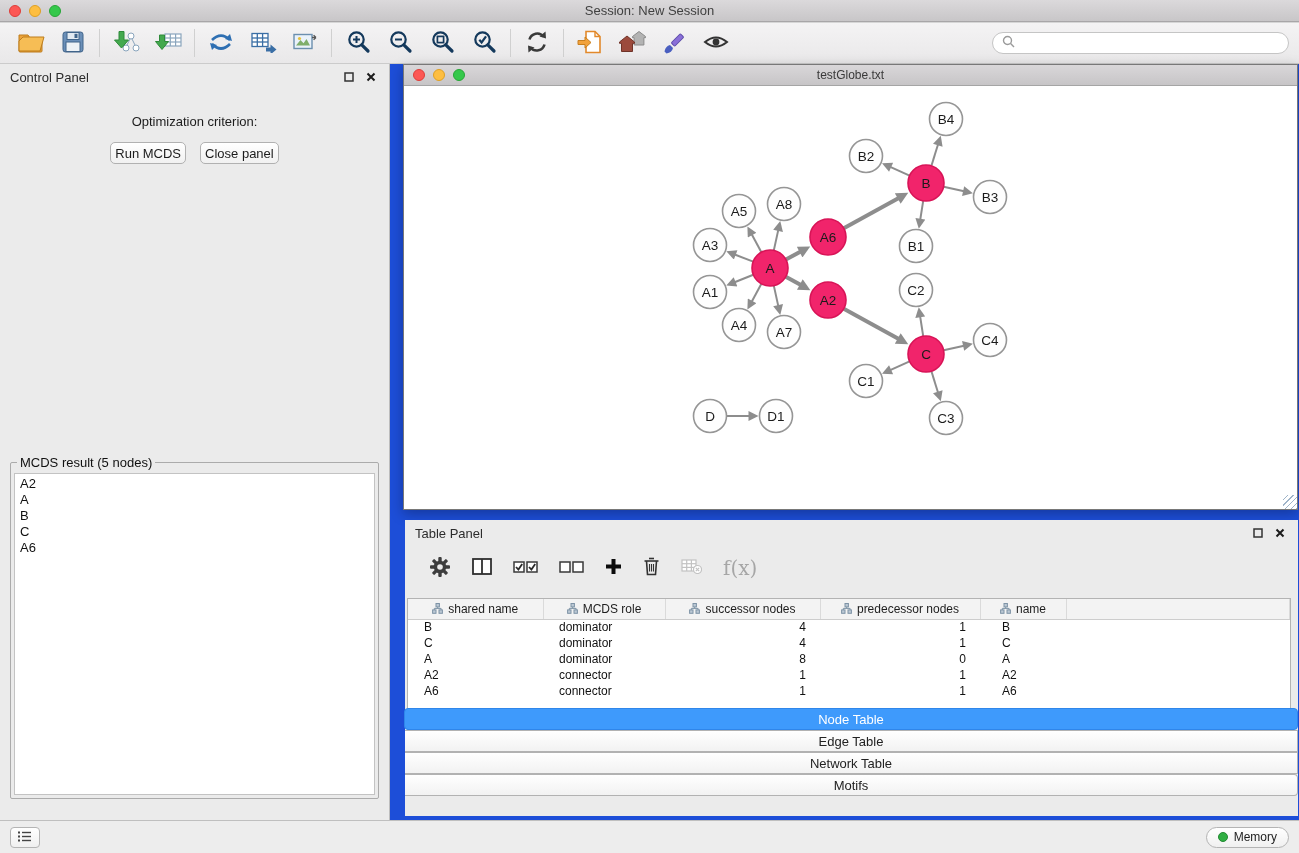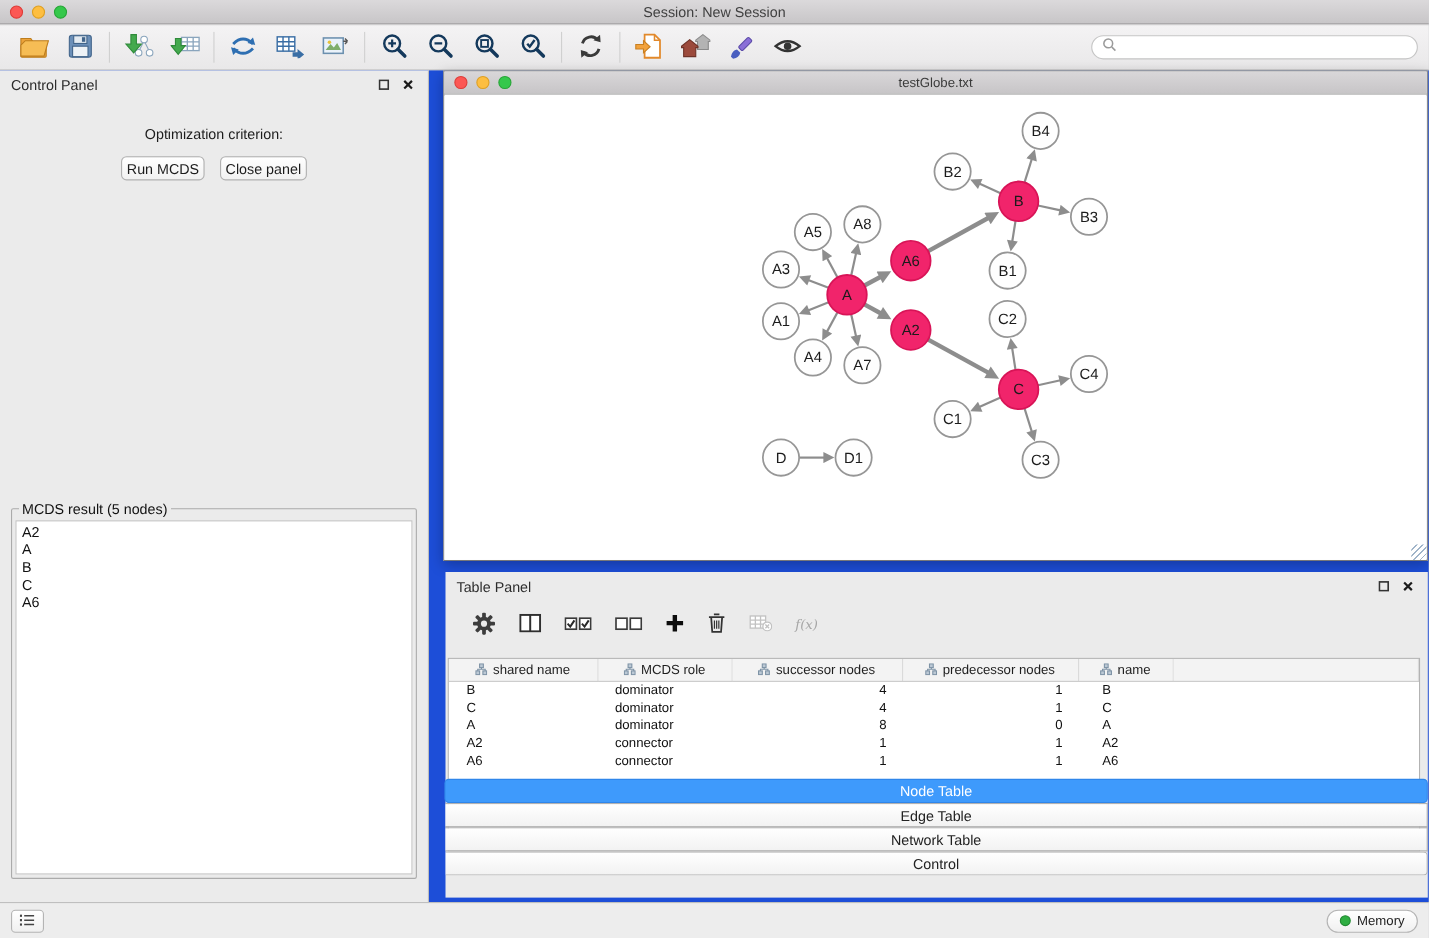--- a/index.html
+++ b/index.html
@@ -71,21 +71,21 @@
   .net-canvas{position:absolute;top:22px;left:0;right:0;bottom:0;background:#fff;overflow:hidden;}
   #graph-svg{width:100%;height:100%;display:block;}
   #graph-svg text{font-family:"Liberation Sans","DejaVu Sans",sans-serif;}
   .resize-grip{position:absolute;right:0;bottom:0;width:14px;height:14px;
     background:repeating-linear-gradient(135deg,transparent 0 3px,#9fb4c9 3px 4px);}
 
   
   .table-panel{position:absolute;left:2px;right:1px;top:456px;height:296px;background:#ebebeb;}
   .tp-toolbar{height:44px;display:flex;align-items:center;gap:21px;padding-left:24px;}
   .tp-btn{background:none;border:none;display:flex;align-items:center;justify-content:center;}
-  .fx{font-family:"DejaVu Serif","Liberation Serif",serif;font-style:italic;font-size:12px;color:#a6a6a6;}
+  .fx{font-family:"DejaVu Serif","Liberation Serif",serif;font-size:20px;color:#a6a6a6;}
   .tp-table{position:absolute;left:2px;right:7px;top:78px;bottom:42px;background:#fff;
     border:1px solid #b3b3b3;overflow:hidden;}
   .tp-table table{border-collapse:collapse;width:100%;table-layout:fixed;font-size:12px;}
   .tp-table th{height:20px;background:#f3f3f3;border-right:1px solid #dadada;border-bottom:1px solid #cdcdcd;
     font-weight:normal;font-size:12px;color:#1e1e1e;text-align:center;white-space:nowrap;overflow:hidden;}
   .tp-table th svg{vertical-align:-1px;margin-right:5px;}
   .tp-table td{height:16px;padding:0 8px;color:#111;white-space:nowrap;overflow:hidden;}
   .tp-table td.txt{text-align:left;padding-left:16px;}
   .tp-table td.num{text-align:right;padding-right:14px;}
   .tp-table td.name-col{padding-left:22px;}
@@ -560,21 +560,21 @@
                   <td></td>
                 </tr>
               </tbody>
           </table>
         </div>
 
         <div class="tp-tabs" id="tp-tabs">
             <button class="seg-btn active">Node Table</button>
             <button class="seg-btn">Edge Table</button>
             <button class="seg-btn">Network Table</button>
-            <button class="seg-btn">Control</button>
+            <button class="seg-btn">Motifs</button>
           </div>
       </div>
     </div>
   </div>
 
   <div class="statusbar">
     <button class="sb-btn">
       <span><svg width="14" height="11" viewBox="0 0 14 11">
             <g stroke="#444" stroke-width="1.4">
               <line x1="4" y1="1.5" x2="13" y2="1.5"></line>

